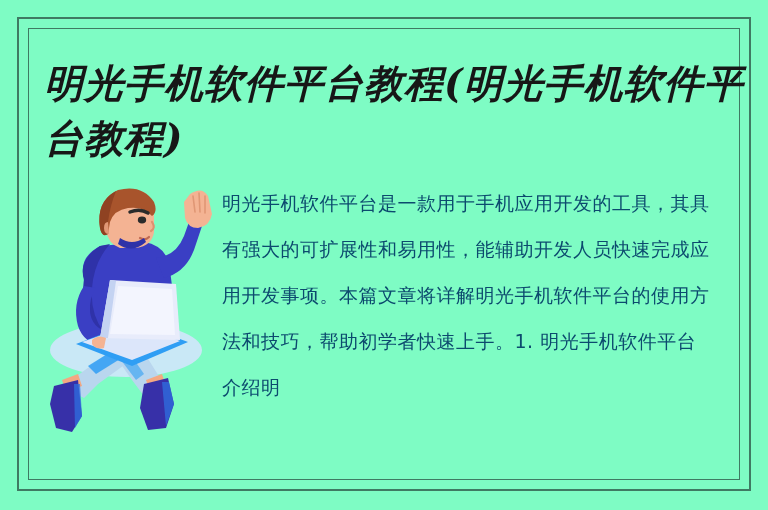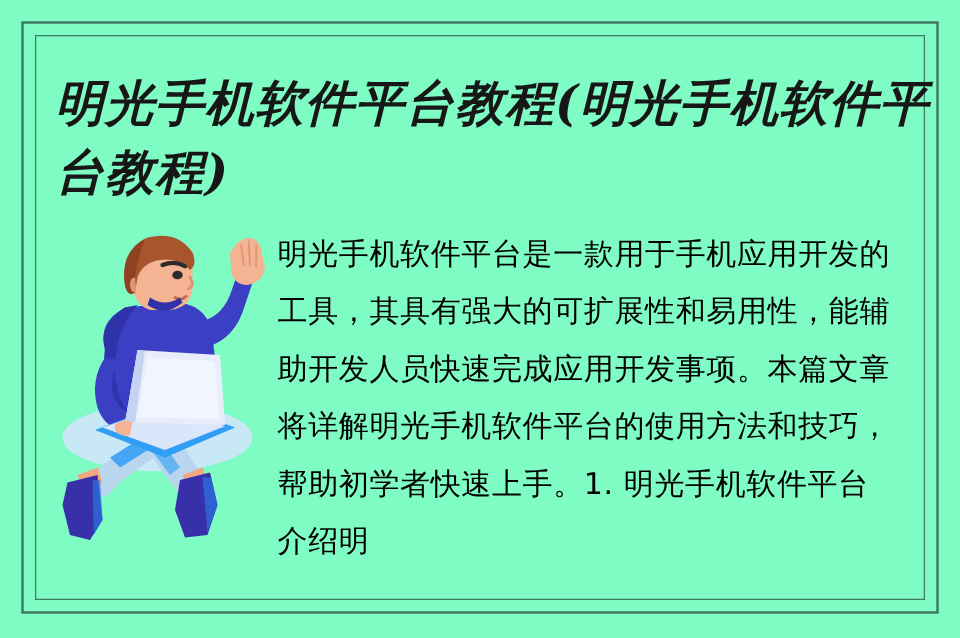--- a/index.html
+++ b/index.html
@@ -61,23 +61,23 @@
     word-break: break-all;
   }
 
   
   .body-copy {
     position: absolute;
     left: 222px;
     top: 180px;
     width: 492px;
     font-family: "DejaVu Sans", "Liberation Sans", sans-serif;
-    font-size: 24px;
+    font-size: 19px;
     line-height: 46px;
-    color: #000000;
+    color: #0c4a6e;
     letter-spacing: 0.5px;
     word-break: break-all;
     white-space: pre-wrap;
   }
 
   
   .illustration {
     position: absolute;
     left: 48px;
     top: 188px;

